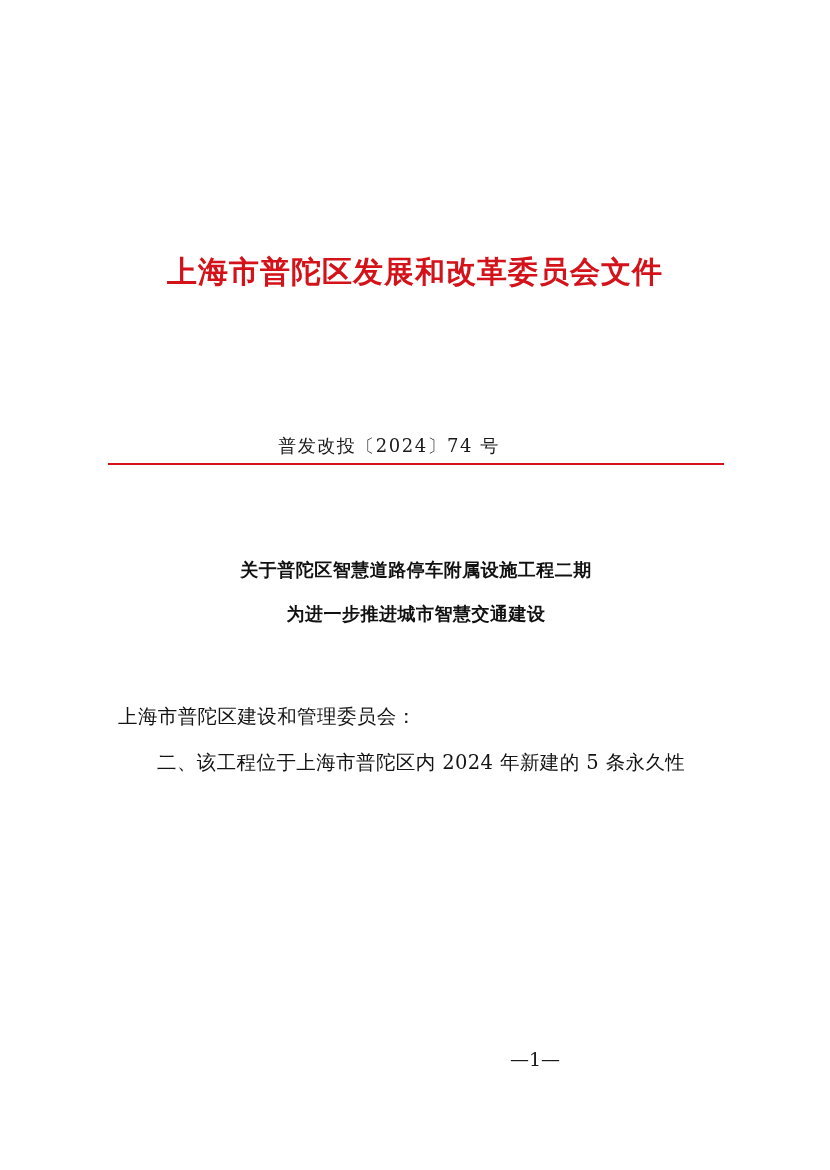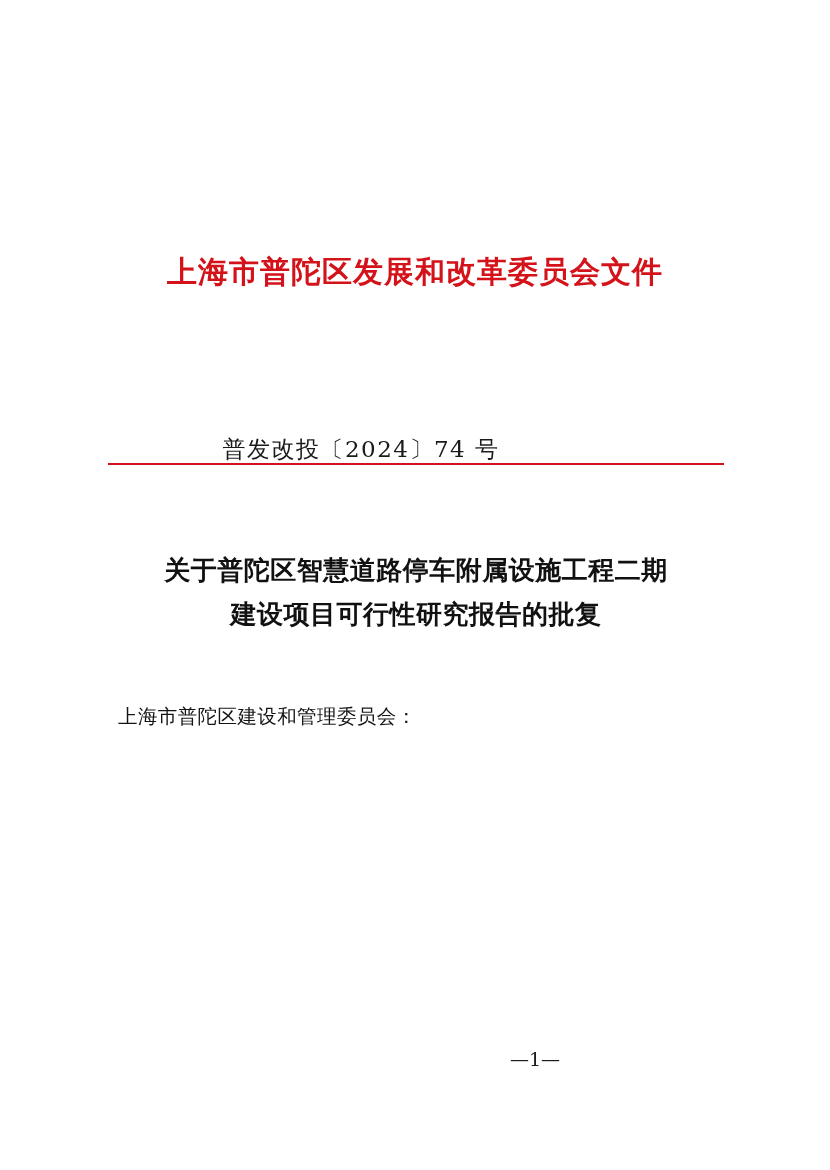--- a/index.html
+++ b/index.html
@@ -34,39 +34,40 @@
     font-size: 30px;
     letter-spacing: 1px;
     white-space: nowrap;
   }
   .doc-number {
     position: absolute;
     left: 0;
     top: 434px;
     width: 722px;
     text-align: center;
-    font-size: 23px;
+    font-size: 18px;
     letter-spacing: 1.5px;
     color: #1a1a1a;
+    padding-left: 28px;
   }
   .red-rule {
     position: absolute;
     left: 108px;
     top: 463px;
     width: 616px;
     height: 2px;
     background: #d4121a;
   }
   .subject {
     position: absolute;
     left: 108px;
     top: 548px;
     width: 616px;
     text-align: center;
-    font-size: 26px;
+    font-size: 18px;
     font-weight: bold;
     line-height: 44px;
     letter-spacing: 0.5px;
     color: #111111;
   }
   .subject .line2 {
     display: block;
   }
   .body-text {
     position: absolute;
@@ -104,22 +105,23 @@
 <div class="page">
 
   <div class="doc-title">上海市普陀区发展和改革委员会文件</div>
 
   <div class="doc-number">普发改投〔2024〕74 号</div>
 
   <div class="red-rule"></div>
 
   <div class="subject">
     <span>关于普陀区智慧道路停车附属设施工程二期</span>
-    <span class="line2">建设项目可行性研究报告的批复</span>
+    <span class="line2">为进一步推进城市智慧交通建设</span>
   </div>
 
   <div class="body-text">
     <p class="para">上海市普陀区建设和管理委员会：</p>
+    <p class="para indent">二、该工程位于上海市普陀区内 2024 年新建的 5 条永久性</p>
   </div>
 
   <div class="page-num">—1—</div>
 
 </div>
 
 </body></html>

